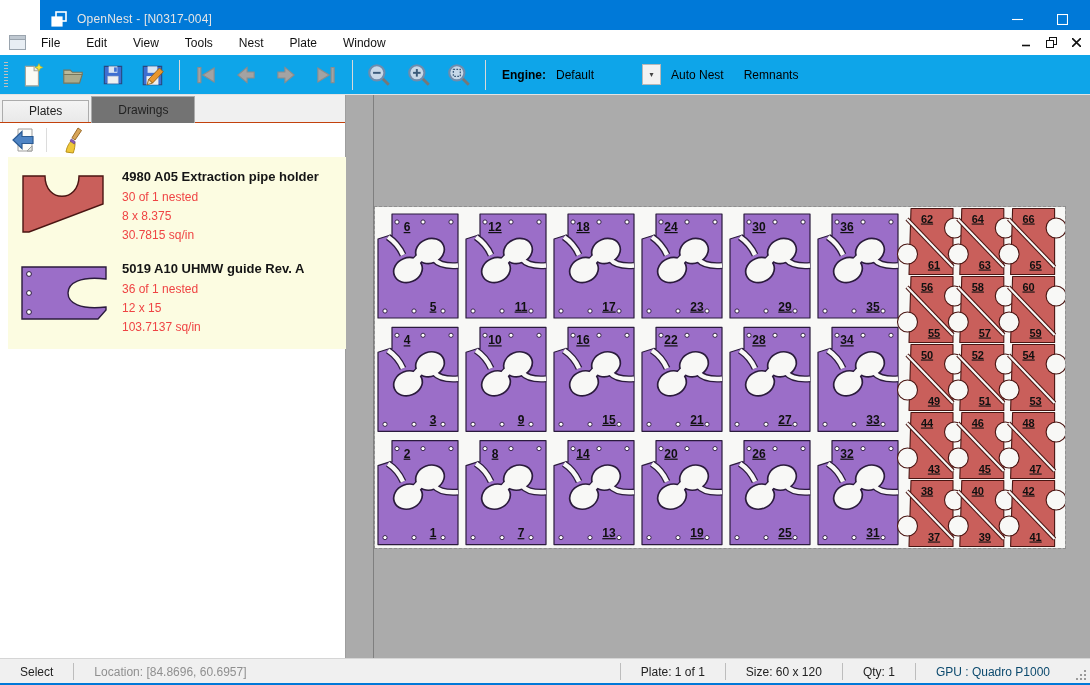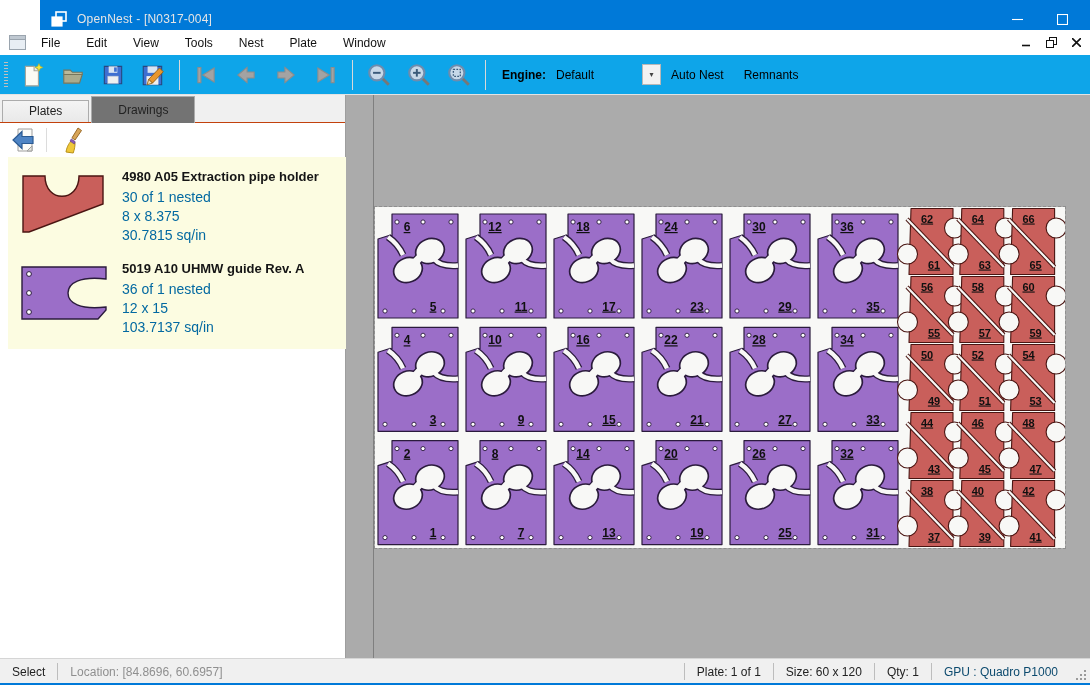--- a/index.html
+++ b/index.html
@@ -43,35 +43,35 @@
   .tab.active{height:26px;line-height:26px;background:#737373;margin-bottom:-1px;position:relative;z-index:3;}
   .panelbar{position:absolute;left:0;top:28px;width:345px;height:34px;background:#fff;
             display:flex;align-items:center;}
   .pbtn{width:30px;height:30px;margin-left:8px;display:flex;align-items:center;justify-content:center;}
   .psep{width:1px;height:24px;background:#DCDCDC;margin:0 4px 0 8px;}
   .drawlist{position:absolute;left:8px;top:62px;width:344px;background:#FCFCE1;padding:4px 0;}
   .drawitem{display:flex;padding:6px 6px 8px 10px;}
   .thumbbox{width:100px;flex:0 0 auto;display:flex;align-items:flex-start;padding-top:4px;}
   .dtext{flex:1;padding-left:4px;}
   .dtitle{font-size:13px;font-weight:bold;color:#151515;margin:2px 0 4px;}
-  .dline{font-size:14px;color:#0369a1;line-height:19px;}
+  .dline{font-size:12px;color:#ef4444;line-height:19px;}
   
   .canvas{position:absolute;left:346px;top:95px;width:744px;height:563px;background:#ABABAB;}
   .canvline{position:absolute;left:27px;top:0;width:1px;height:563px;background:#7F7F7F;}
   .plate{position:absolute;left:29px;top:112px;width:690px;height:341px;background:#F8F8F6;
          outline:1px dashed #8F8F8F;}
   .nest-num{font-family:"Liberation Sans",sans-serif;font-size:12px;font-weight:bold;
             text-decoration:underline;fill:#101010;text-anchor:middle;}
   .nest-num-r{font-family:"Liberation Sans",sans-serif;font-size:11px;font-weight:bold;
               text-decoration:underline;fill:#101010;text-anchor:middle;}
   
   .statusbar{position:absolute;left:0;top:658px;width:1090px;height:25px;background:#F0F0F0;
              border-top:1px solid #D5D5D5;display:flex;align-items:center;font-size:12px;color:#222;}
   .ssep{width:1px;height:17px;background:#BDBDBD;}
-  .sitem{padding:0 12px;}
+  .sitem{padding:0 20px;}
   .sgray{color:#8F8F8F;}
   .sgreen{font-weight:normal;}
   .statusbar .spacer{flex:1;}
   .grip{width:14px;height:14px;margin:6px 2px 0 4px;}
   .bottomedge{position:absolute;left:0;top:683px;width:1090px;height:2px;background:#0079D8;}
 </style>
 </head>
 <body>
 
 <div class="window">

